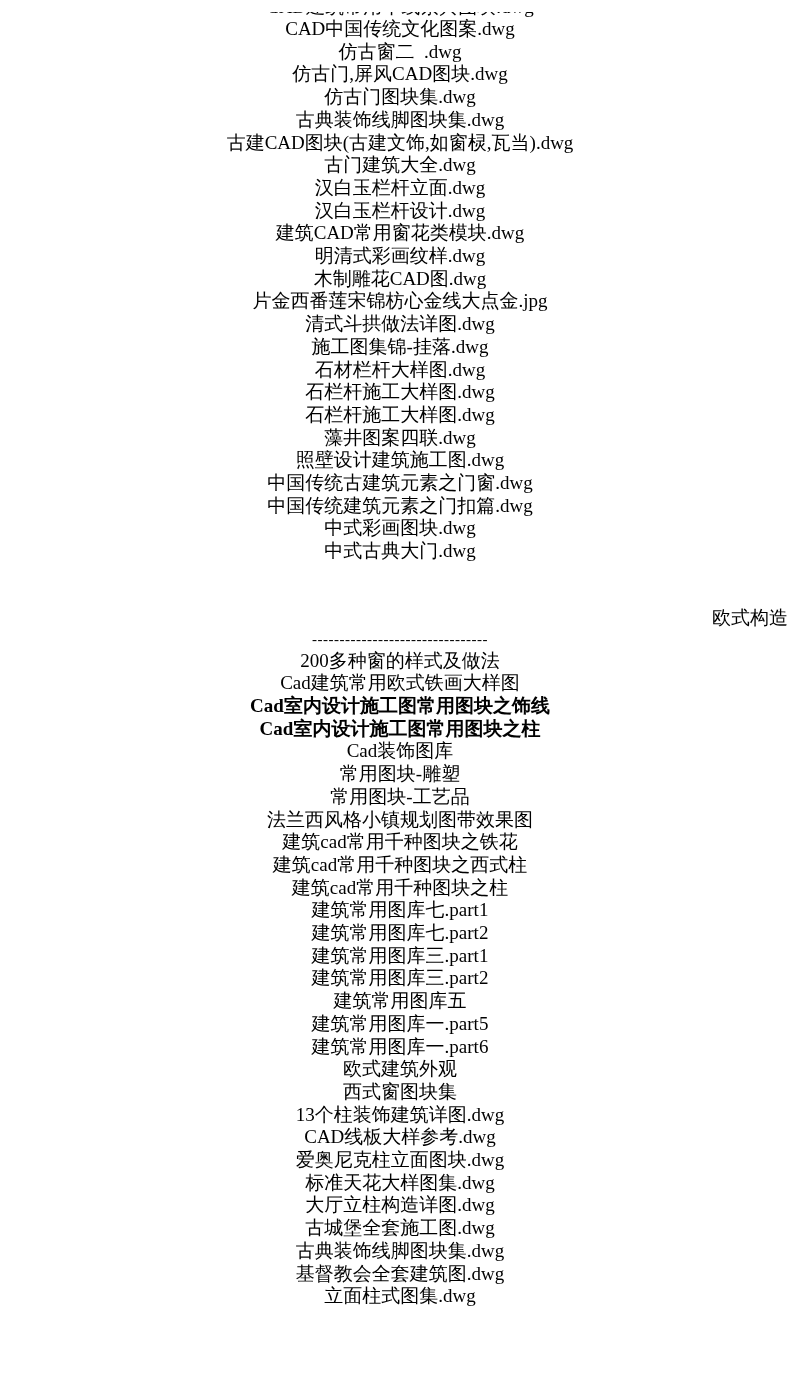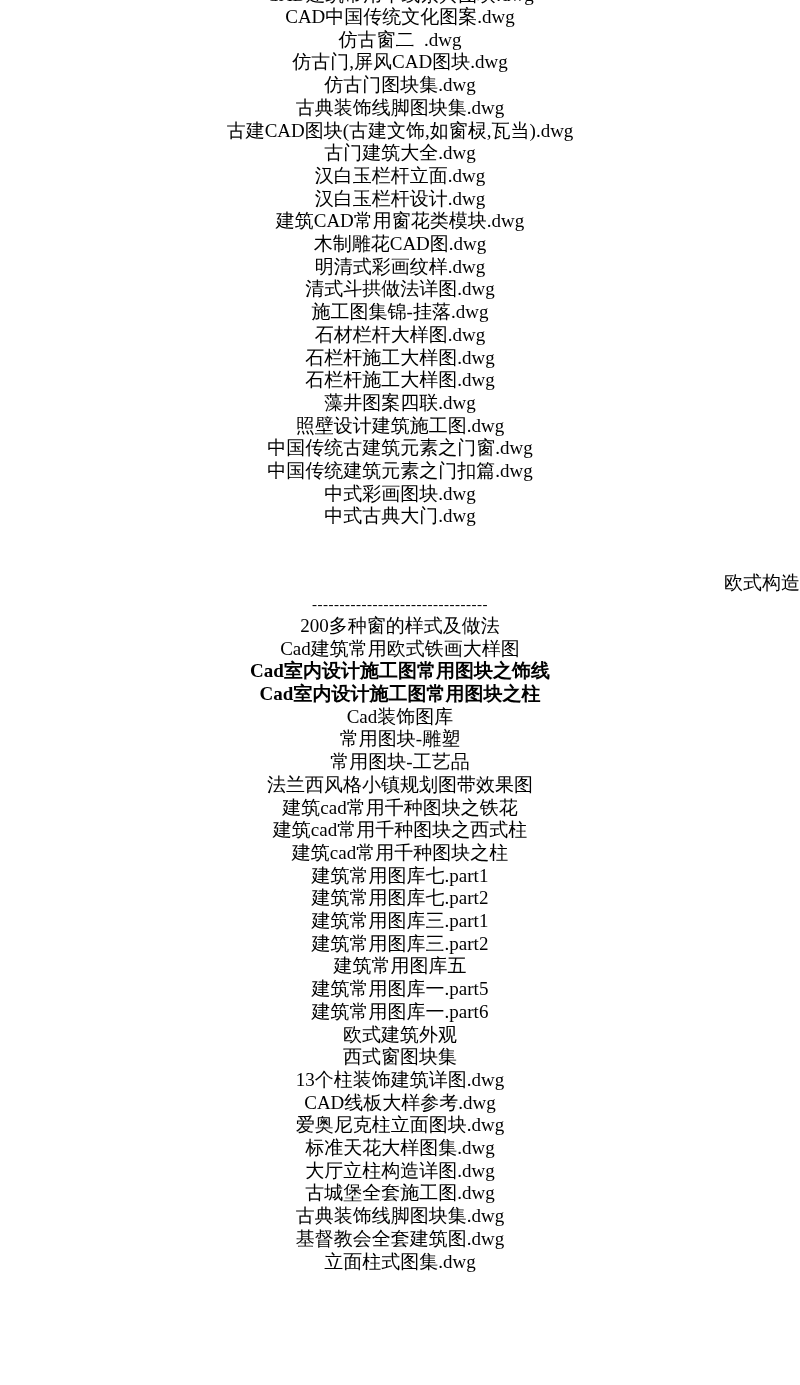--- a/index.html
+++ b/index.html
@@ -9,21 +9,21 @@
   }
   body {
     width: 800px;
     min-height: 1385px;
     font-family: "Liberation Serif", "DejaVu Serif", serif;
     color: #000000;
   }
   .page {
     width: 800px;
     box-sizing: border-box;
-    padding: 0;
+    padding: 12px;
     position: relative;
   }
   .line {
     text-align: center;
     font-size: 19px;
     line-height: 22.7px;
     white-space: pre;
     font-family: "Liberation Serif", "DejaVu Serif", serif;
   }
   .clipped-top {
@@ -70,22 +70,23 @@
     <div class="line">CAD中国传统文化图案.dwg</div>
     <div class="line">仿古窗二  .dwg</div>
     <div class="line">仿古门,屏风CAD图块.dwg</div>
     <div class="line">仿古门图块集.dwg</div>
     <div class="line">古典装饰线脚图块集.dwg</div>
     <div class="line">古建CAD图块(古建文饰,如窗棂,瓦当).dwg</div>
     <div class="line">古门建筑大全.dwg</div>
     <div class="line">汉白玉栏杆立面.dwg</div>
     <div class="line">汉白玉栏杆设计.dwg</div>
     <div class="line">建筑CAD常用窗花类模块.dwg</div>
+    <div class="line">明清式彩画纹样.dwg</div>
     <div class="line">木制雕花CAD图.dwg</div>
-    <div class="line">明清式彩画纹样.dwg</div>
+    <div class="line">片金西番莲宋锦枋心金线大点金.jpg</div>
     <div class="line">清式斗拱做法详图.dwg</div>
     <div class="line">施工图集锦-挂落.dwg</div>
     <div class="line">石材栏杆大样图.dwg</div>
     <div class="line">石栏杆施工大样图.dwg</div>
     <div class="line">石栏杆施工大样图.dwg</div>
     <div class="line">藻井图案四联.dwg</div>
     <div class="line">照壁设计建筑施工图.dwg</div>
     <div class="line">中国传统古建筑元素之门窗.dwg</div>
     <div class="line">中国传统建筑元素之门扣篇.dwg</div>
     <div class="line">中式彩画图块.dwg</div>

